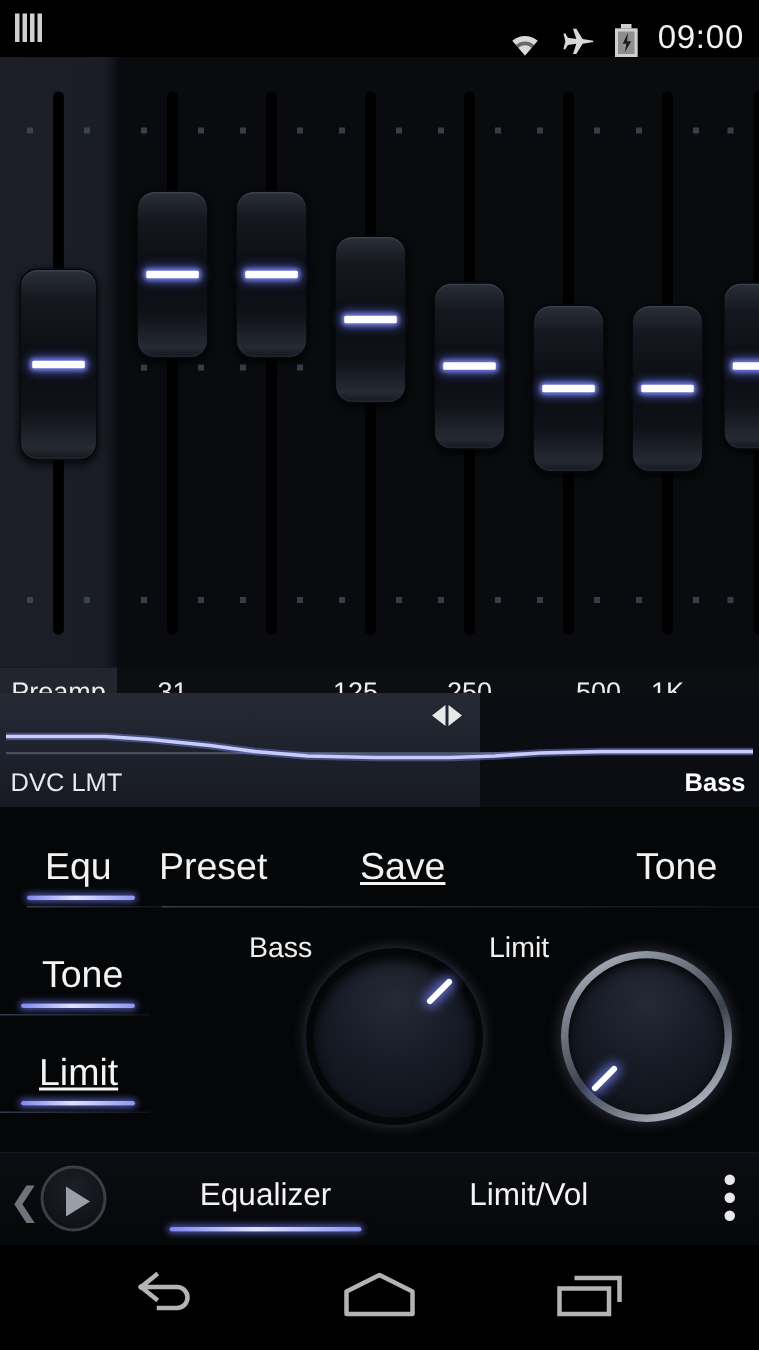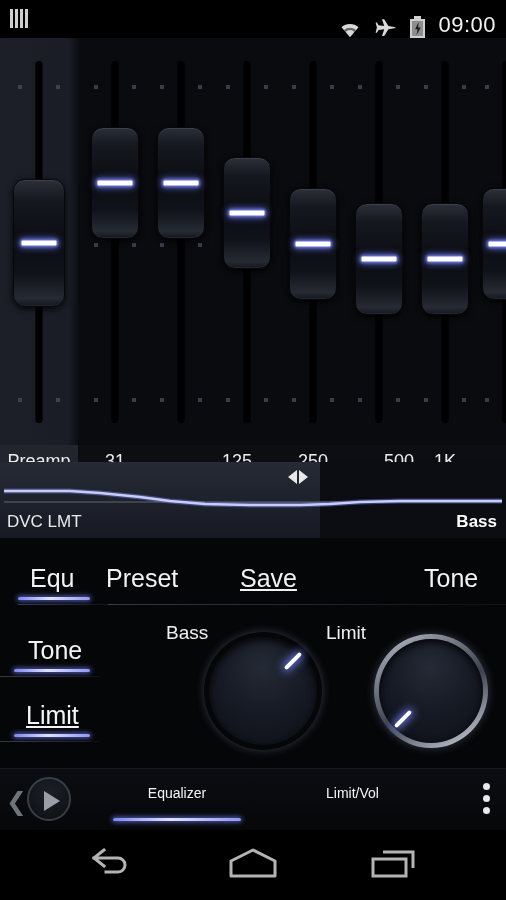--- a/index.html
+++ b/index.html
@@ -159,21 +159,21 @@
     position: absolute; left: 27px; top: 8px; width: 44px; height: 44px;
     border-radius: 50%; border: 2px solid #3a3f47;
     background: radial-gradient(circle at 50% 35%, #1d2028, #0c0e12);
   }
   .tb-play .tri {
     position: absolute; left: 15px; top: 12px; width: 0; height: 0;
     border-top: 10px solid transparent; border-bottom: 10px solid transparent;
     border-left: 16px solid #9a9ea6;
   }
   .tb-tab {
-    position: absolute; top: 16px; color: #f4f4f4; font-size: 14px; text-align: center;
+    position: absolute; top: 16px; color: #f4f4f4; font-size: 21px; text-align: center;
   }
   .tb-dots { position: absolute; right: 16px; top: 14px; display: flex; flex-direction: column; gap: 5px; }
   .tb-dots i { display: block; width: 7px; height: 7px; border-radius: 50%; background: #e9e9e9; }
 
   
   .navbar { position: absolute; left: 0; top: 830px; width: 506px; height: 70px; background: #000; }
   .navbtn { position: absolute; top: 16px; width: 60px; height: 38px; }
 </style>
 </head>
 <body>

